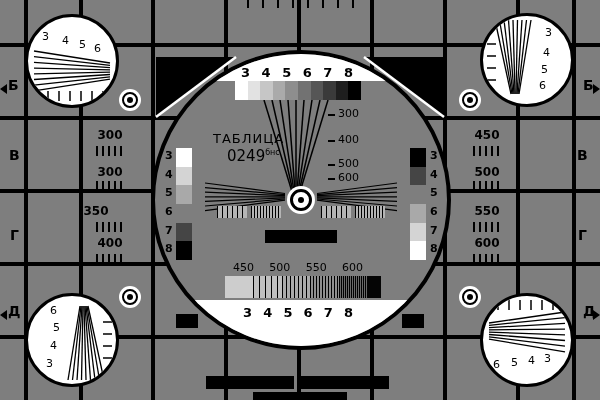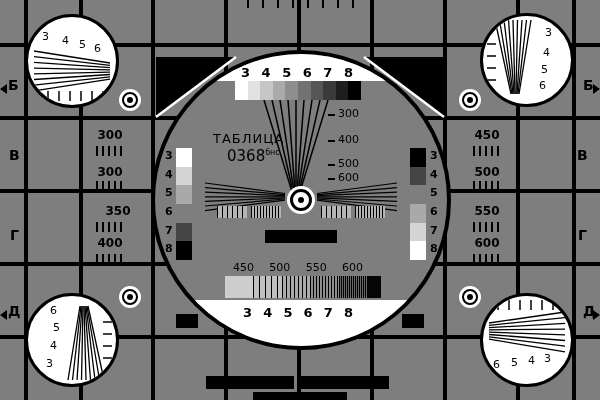--- a/index.html
+++ b/index.html
@@ -216,21 +216,21 @@
   <div class="arrow-r" style="left:593px;top:84px"></div>
   <span class="letter" style="left:577px;top:148px">В</span>
   <span class="letter" style="left:578px;top:228px">Г</span>
   <span class="letter" style="left:583px;top:304px">Д</span>
   <div class="arrow-r" style="left:593px;top:310px"></div>
 
   <span class="colnum" style="left:90px;top:129px">300</span>
   <div class="tickrow" style="left:96px;top:146px"></div>
   <span class="colnum" style="left:90px;top:166px">300</span>
   <div class="tickrow" style="left:96px;top:181px"></div>
-  <span class="colnum" style="left:98px;top:205px">350</span>
+  <span class="colnum" style="left:76px;top:205px">350</span>
   <div class="tickrow" style="left:96px;top:222px"></div>
   <span class="colnum" style="left:90px;top:237px">400</span>
   <div class="tickrow" style="left:96px;top:254px"></div>
 
   <span class="colnum" style="left:467px;top:129px">450</span>
   <div class="tickrow" style="left:473px;top:146px"></div>
   <span class="colnum" style="left:467px;top:166px">500</span>
   <div class="tickrow" style="left:473px;top:181px"></div>
   <span class="colnum" style="left:467px;top:205px">550</span>
   <div class="tickrow" style="left:473px;top:222px"></div>
@@ -279,21 +279,21 @@
     <div class="wtick" style="left:173px;top:60px"></div>
     <span class="wlabel" style="left:183px;top:54px">300</span>
     <div class="wtick" style="left:173px;top:86px"></div>
     <span class="wlabel" style="left:183px;top:80px">400</span>
     <div class="wtick" style="left:173px;top:110px"></div>
     <span class="wlabel" style="left:183px;top:104px">500</span>
     <div class="wtick" style="left:173px;top:124px"></div>
     <span class="wlabel" style="left:183px;top:118px">600</span>
 
     <span class="title1" style="left:58px;top:78px">ТАБЛИЦА</span>
-    <span class="title2" style="left:72px;top:95px"><span>0368</span><sup>бнс</sup></span>
+    <span class="title2" style="left:72px;top:95px"><span>0249</span><sup>бнс</sup></span>
 
     <div class="steps vstrip" style="left:21px;top:94px;width:16px;height:112px">
         <div style="background: rgb(255, 255, 255);"></div>
         <div style="background: rgb(212, 212, 212);"></div>
         <div style="background: rgb(169, 169, 169);"></div>
         <div style="background: rgb(126, 126, 126);"></div>
         <div style="background: rgb(69, 69, 69);"></div>
         <div style="background: rgb(0, 0, 0);"></div>
       </div>
     <span class="snum" style="left:10px;top:96px">3</span>

